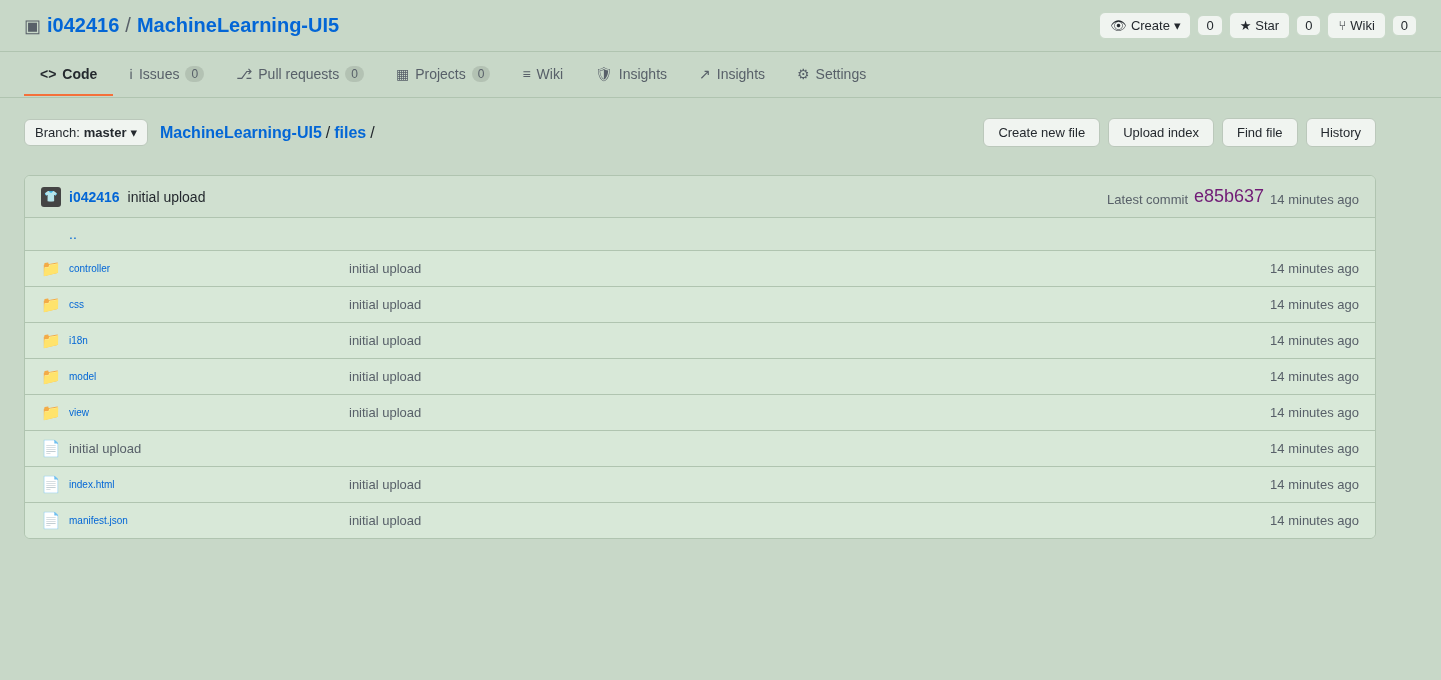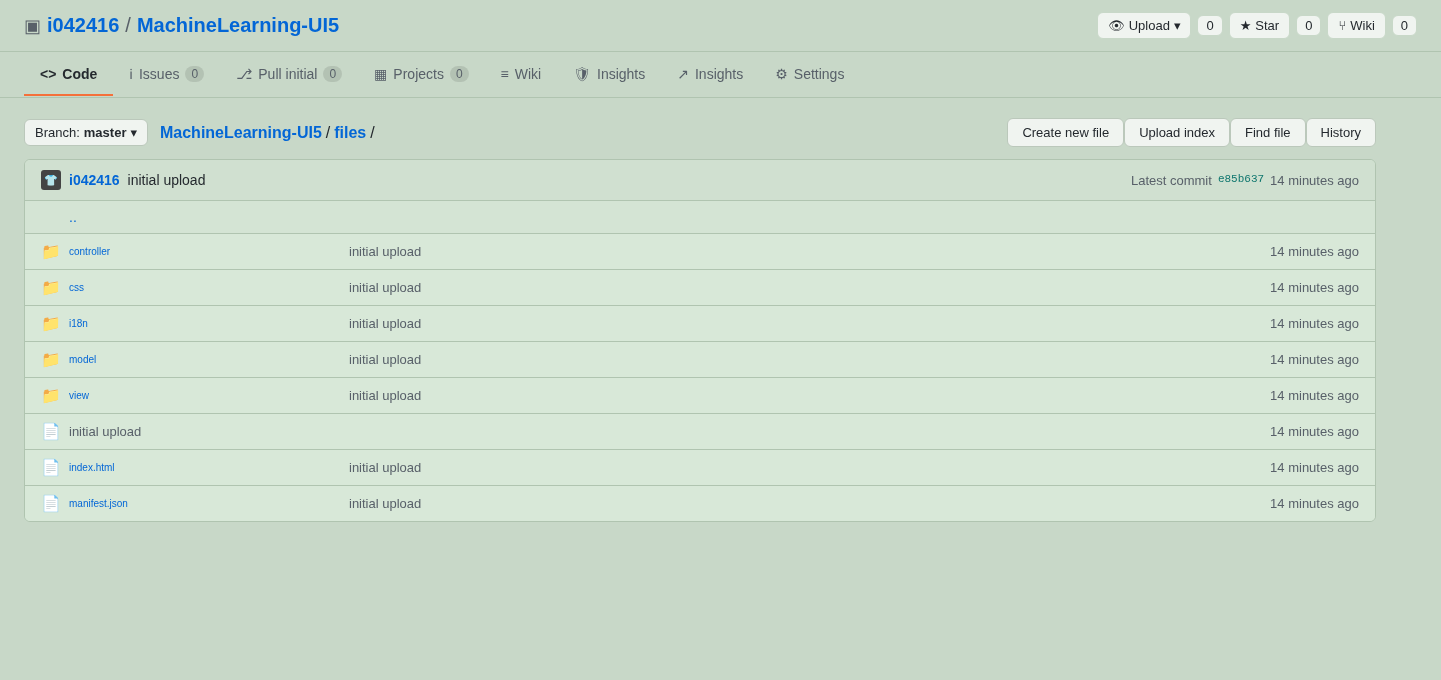--- a/index.html
+++ b/index.html
@@ -93,21 +93,21 @@
       font-size: 12px;
     }
     .content {
       padding: 20px 24px;
       max-width: 1400px;
     }
     .toolbar {
       display: flex;
       align-items: center;
       justify-content: space-between;
-      margin-bottom: 12px;
+      margin-bottom: 28px;
     }
     .breadcrumb {
       display: flex;
       align-items: center;
       gap: 4px;
       font-size: 16px;
     }
     .breadcrumb a {
       color: #0366d6;
       text-decoration: none;
@@ -119,20 +119,21 @@
       gap: 4px;
       padding: 5px 10px;
       border: 1px solid #bbc8bb;
       border-radius: 6px;
       background-color: #f0f4f0;
       cursor: pointer;
       font-size: 13px;
     }
     .toolbar-buttons {
       display: flex;
+      gap: 8px;
     }
     .toolbar-btn {
       padding: 6px 14px;
       border: 1px solid #bbc8bb;
       border-radius: 6px;
       background-color: #f0f4f0;
       cursor: pointer;
       font-size: 13px;
       color: #24292e;
     }
@@ -162,29 +163,29 @@
       border-radius: 3px;
       background-color: #444;
       display: flex;
       align-items: center;
       justify-content: center;
       color: white;
       font-size: 11px;
     }
     .commit-right {
       display: flex;
-      align-items: flex-start;
+      align-items: flex-end;
       gap: 6px;
       color: #586069;
       font-size: 13px;
     }
     .commit-hash {
-      color: #0f766e;
-      font-family: Liberation Mono, monospace;
-      font-size: 11px;
+      color: #701a75;
+      font-family: Liberation Sans, sans-serif;
+      font-size: 18px;
     }
     .file-row {
       display: flex;
       align-items: center;
       padding: 8px 16px;
       border-bottom: 1px solid #b0c4b0;
       background-color: #d8e8d8;
     }
     .file-row:last-child { border-bottom: none; }
     .parent-row {
@@ -226,21 +227,21 @@
 <div class="header-bar">
   <div class="repo-title">
     <span class="repo-icon">▣</span>
     <a>i042416</a>
     <span class="sep">/</span>
     <a>MachineLearning-UI5</a>
   </div>
   <div class="header-actions">
     <button class="action-btn">
       <span>👁</span>
-      <span>Upload</span>
+      <span>Create</span>
       <span>▾</span>
     </button>
     <span class="action-count">0</span>
     <button class="action-btn">
       <span>★</span>
       <span>Star</span>
     </button>
     <span class="action-count">0</span>
     <button class="action-btn">
       <span>⑂</span>
@@ -255,21 +256,21 @@
     <span>&lt;&gt;</span>
     <span>Code</span>
   </a>
   <a class="nav-tab">
     <span>ℹ</span>
     <span>Issues</span>
     <span class="badge">0</span>
   </a>
   <a class="nav-tab">
     <span>⎇</span>
-    <span>Pull initial</span>
+    <span>Pull requests</span>
     <span class="badge">0</span>
   </a>
   <a class="nav-tab">
     <span>▦</span>
     <span>Projects</span>
     <span class="badge">0</span>
   </a>
   <a class="nav-tab">
     <span>≡</span>
     <span>Wiki</span>

